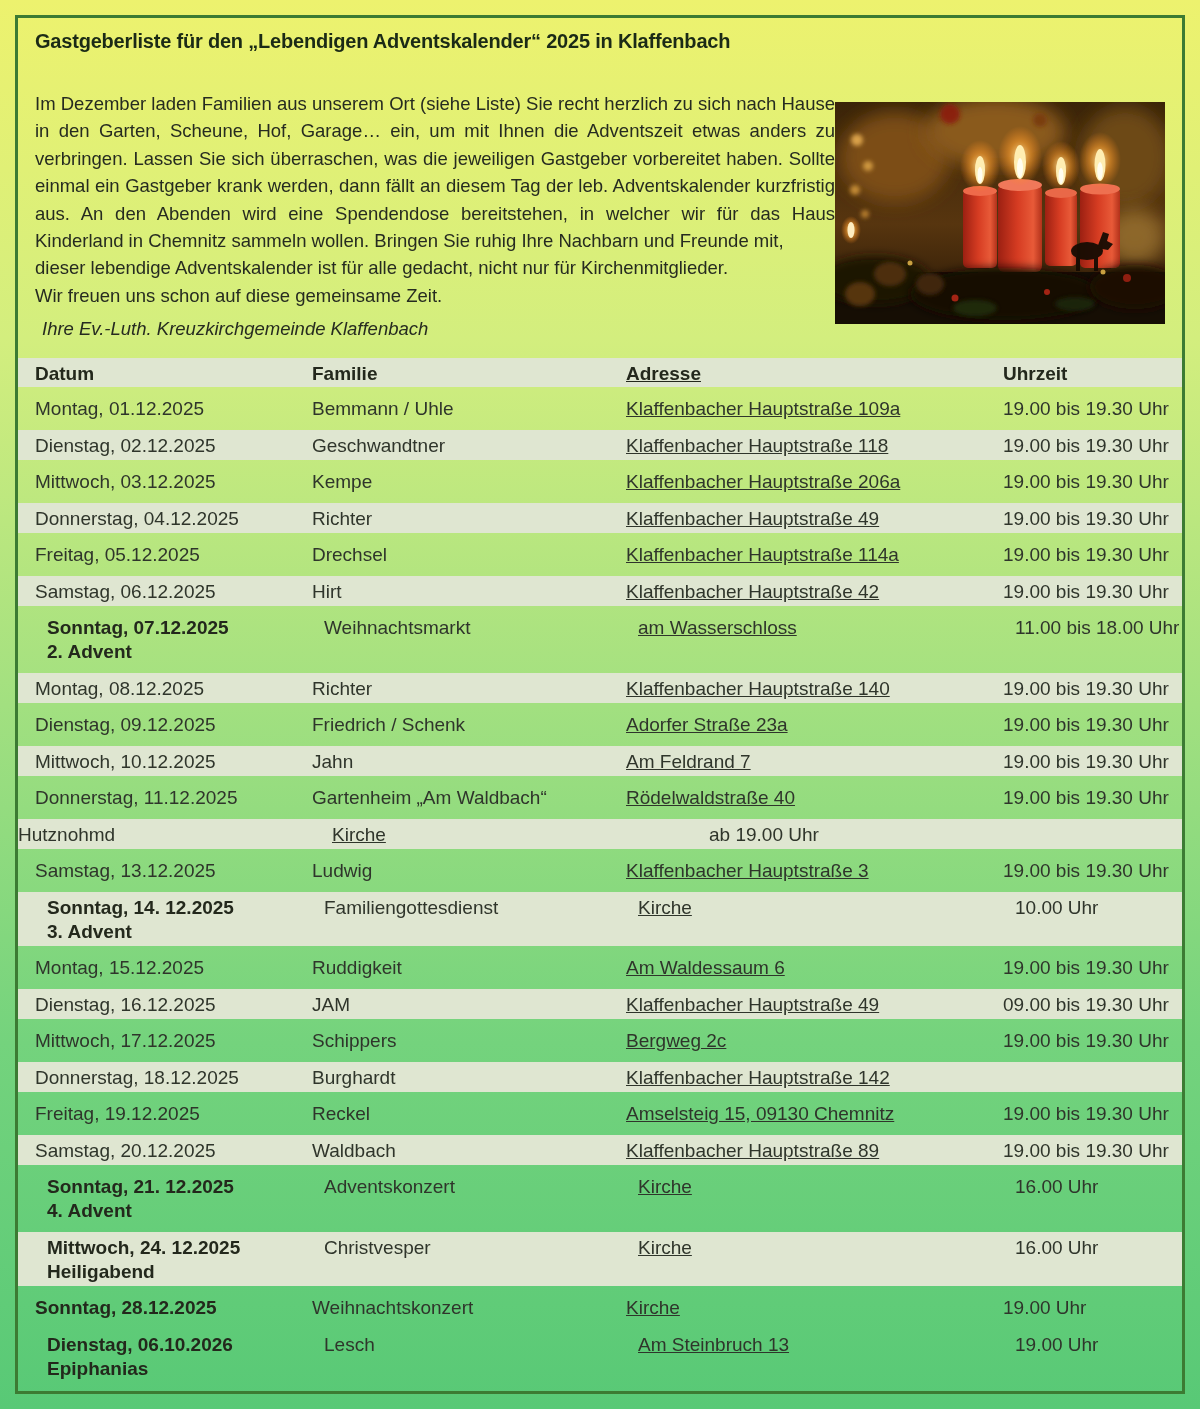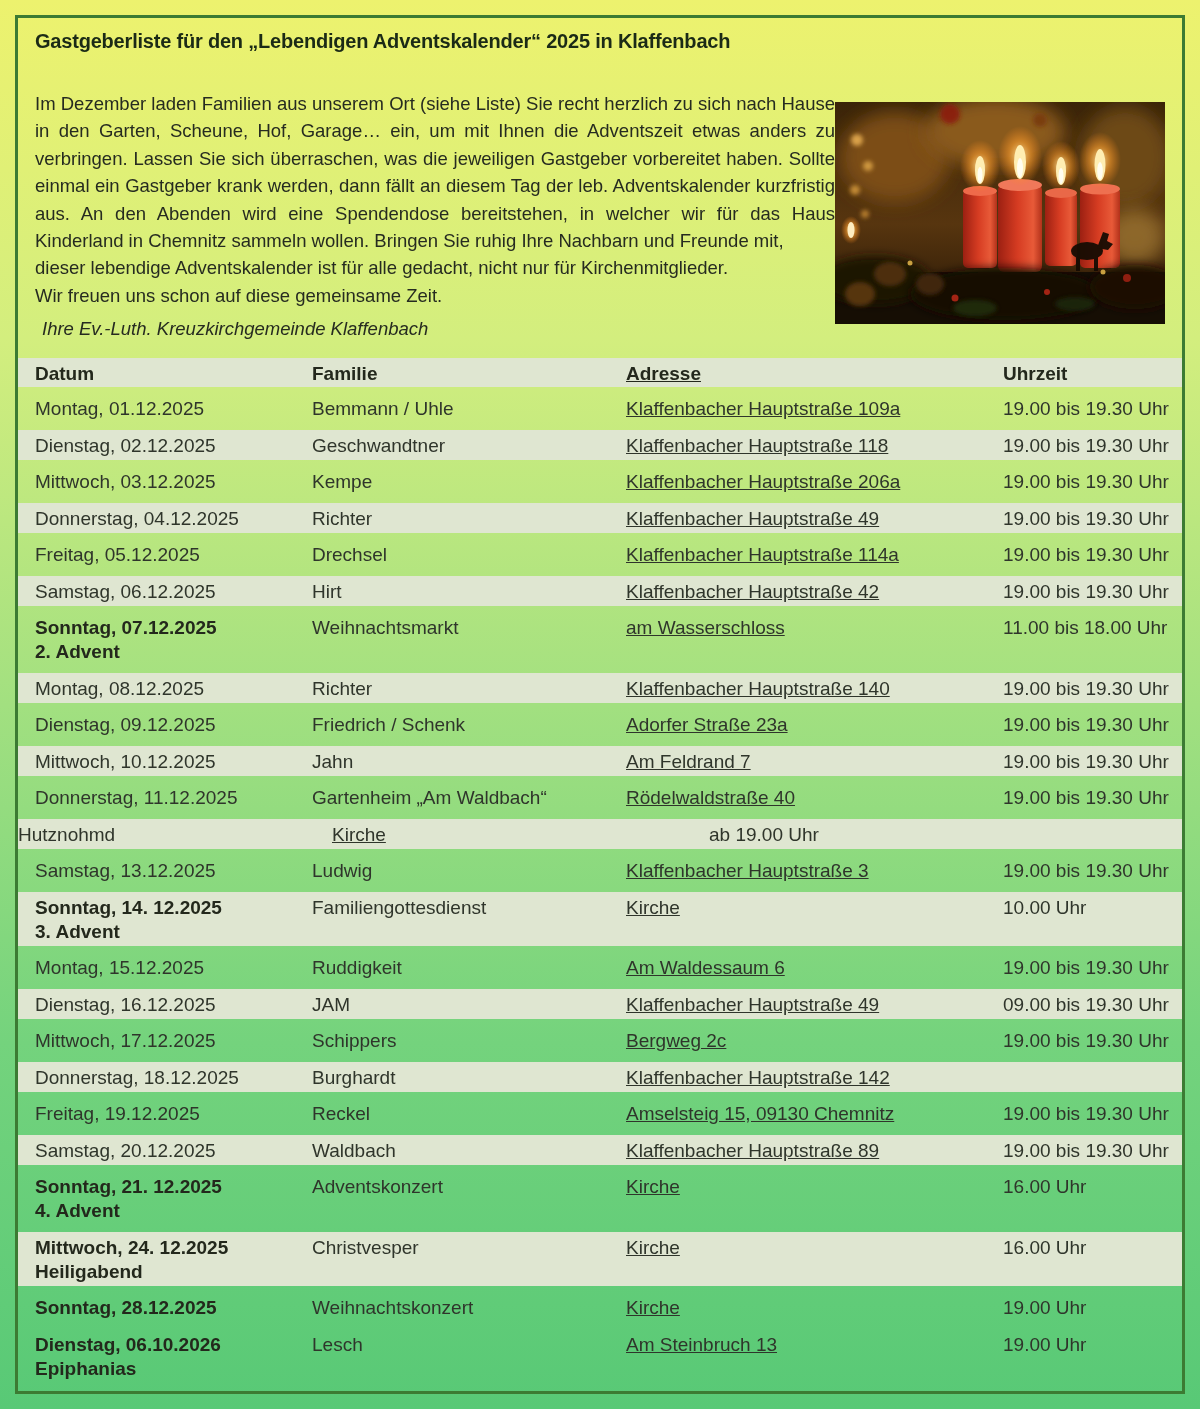--- a/index.html
+++ b/index.html
@@ -45,21 +45,21 @@
   .photo svg { display: block; }
 
   .table { position: absolute; left: 18px; top: 355px; width: 1164px; }
   .row {
     display: flex;
     box-sizing: border-box;
     min-height: 36.5px;
     border-top: 3px solid transparent;
     border-bottom: 3px solid transparent;
   }
-  .row.tall { min-height: 60.5px; }
+  .row.tall { min-height: 60.5px; padding-left: 12px; }
   .row.header-row { min-height: 35px; }
   .row.shaded, .row.header-row {
     background-color: var(--row-shade, #dfe6d1);
     background-clip: padding-box;
   }
   .cell {
     box-sizing: border-box;
     padding-top: 4px;
     font-size: 19px; line-height: 24px;
     color: #2f352b;

